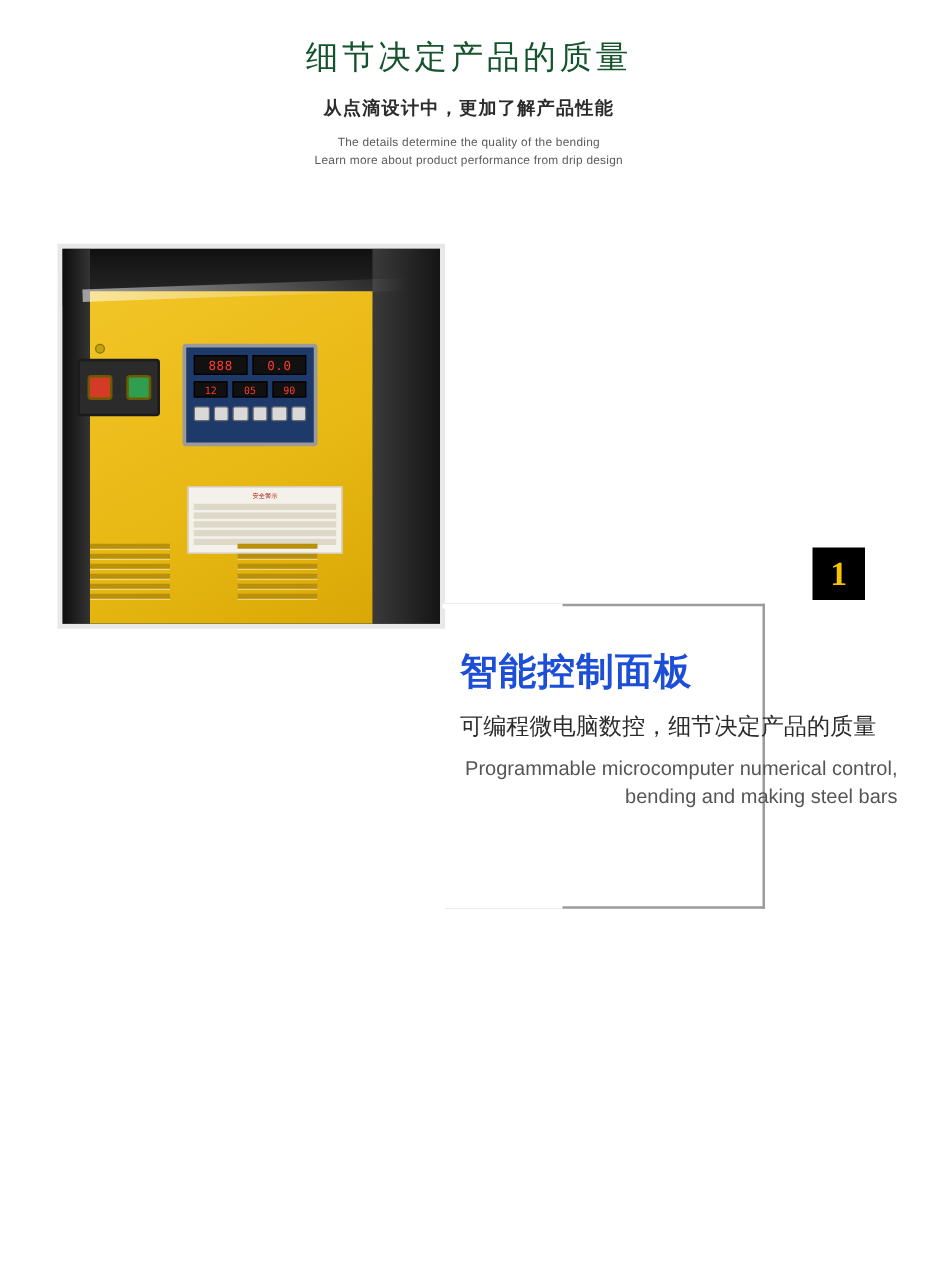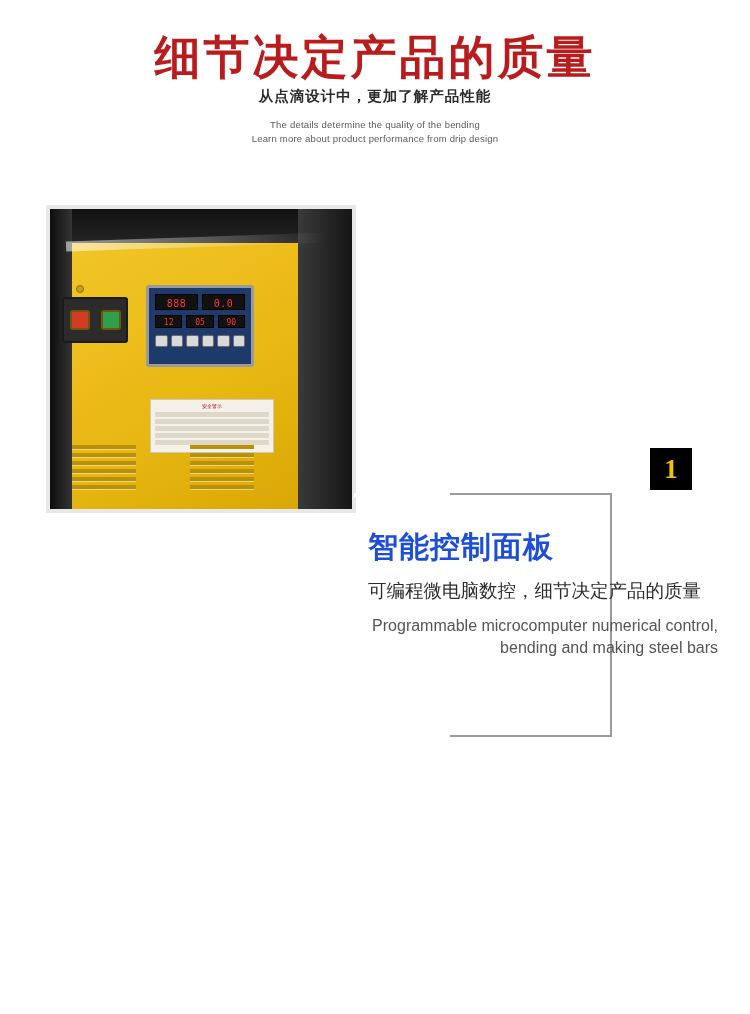--- a/index.html
+++ b/index.html
@@ -16,28 +16,28 @@
     overflow: hidden;
     background: #ffffff;
   }
 
   
   .header {
     padding-top: 30px;
     text-align: center;
   }
   .header-title {
-    font-size: 46px;
-    font-weight: bold;
-    color: #b91c1c;
+    font-size: 26px;
+    font-weight: normal;
+    color: #14532d;
     letter-spacing: 3px;
     line-height: 1.2;
   }
   .header-sub {
-    margin-top: 2px;
+    margin-top: 16px;
     font-size: 14.5px;
     font-weight: bold;
     color: #2b2b2b;
     letter-spacing: 1px;
   }
   .header-en {
     margin-top: 12px;
     font-size: 9.5px;
     color: #5a5a5a;
     line-height: 1.5;

